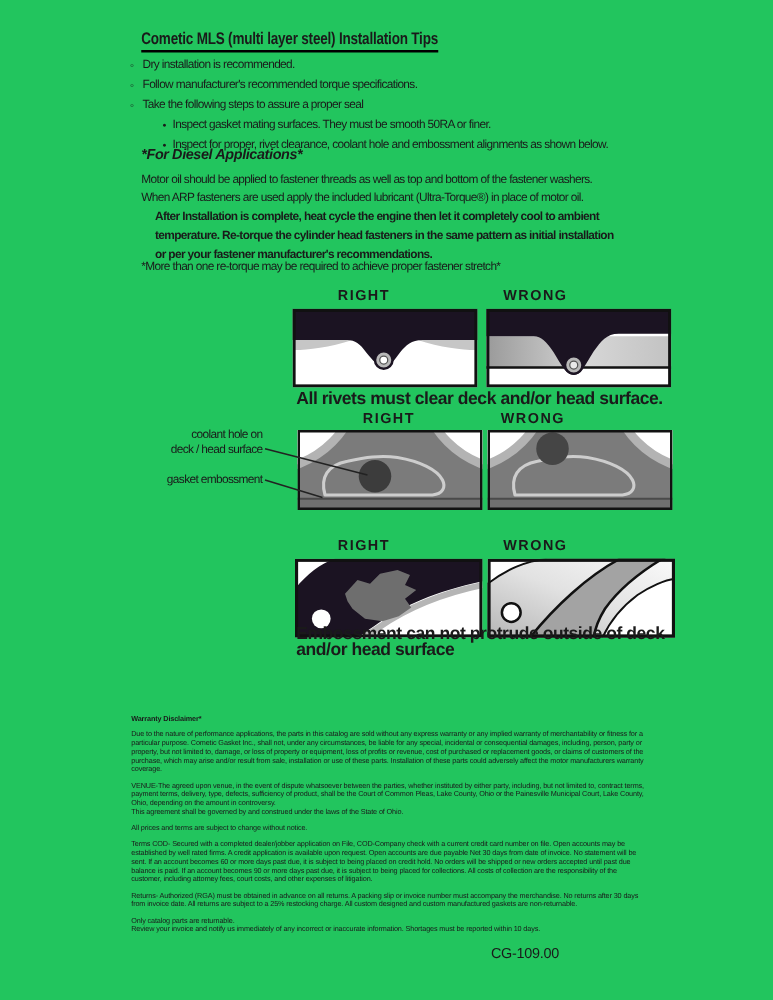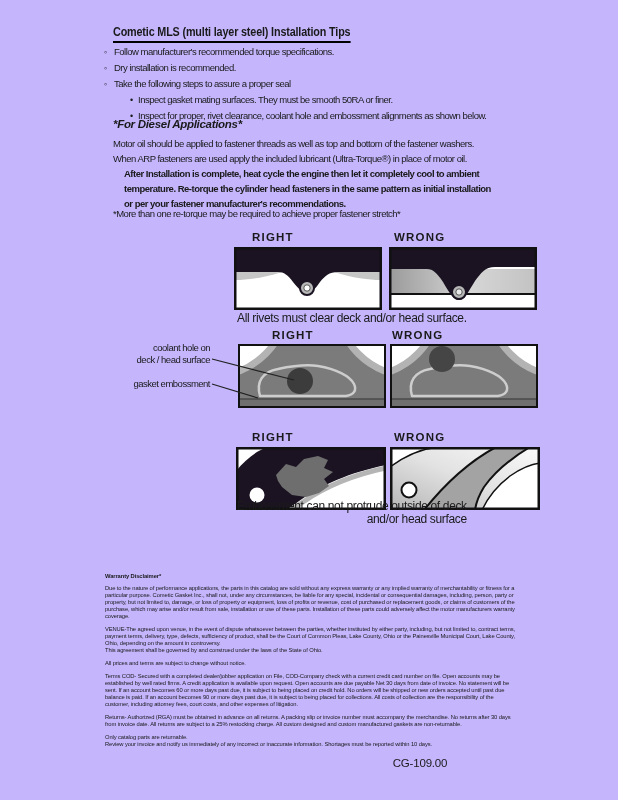--- a/index.html
+++ b/index.html
@@ -1,60 +1,60 @@
 <!DOCTYPE html>
 <html><head>
 <meta charset="utf-8">
 <style>
   html,body{margin:0;padding:0;background:#ffffff;}
   .page{
-    position:relative;width:618px;height:800px;background:#c4b5fd;overflow:hidden;
+    position:relative;width:618px;height:800px;background:#22c55e;overflow:hidden;
     font-family:"Liberation Sans","DejaVu Sans",sans-serif;color:#1a1a1a;
   }
   .abs{position:absolute;}
   
   .title{
     display:inline-block;font-weight:bold;font-size:13.5px;letter-spacing:-.2px;
     white-space:nowrap;border-bottom:2px solid #000;padding-bottom:2px;
     transform:scaleX(.8);transform-origin:0 50%;
   }
   
   .tips{left:104px;top:44px;width:470px;font-size:9.5px;letter-spacing:-.5px;line-height:16px;}
   .tip{position:relative;padding-left:10px;white-space:nowrap;}
   .tip::before{content:"\25E6";position:absolute;left:0;top:0;font-size:9px;}
   .subtip{position:relative;padding-left:34px;white-space:nowrap;}
   .subtip::before{content:"\2022";position:absolute;left:26px;top:0;font-size:9px;}
   
   .h2{font-weight:bold;font-size:11.5px;letter-spacing:-.3px;white-space:nowrap;font-style:italic;}
   .body-par{font-size:9.5px;letter-spacing:-.5px;line-height:15px;white-space:pre-line;width:470px;}
   
-  .rw-label{font-weight:bold;font-size:11.5px;letter-spacing:1.2px;text-align:left;width:60px;white-space:nowrap;}
-  .fig-caption{font-weight:normal;font-size:12px;letter-spacing:-.35px;line-height:13px;white-space:pre-line;text-align:right;}
+  .rw-label{font-weight:bold;font-size:11.5px;letter-spacing:1.2px;text-align:right;width:60px;white-space:nowrap;}
+  .fig-caption{font-weight:bold;font-size:14px;letter-spacing:-.35px;line-height:13px;white-space:pre-line;}
   .callout{font-size:9.5px;letter-spacing:-.5px;line-height:12px;text-align:right;white-space:pre-line;}
   .diagram{display:block;}
   .overlay{left:0;top:0;pointer-events:none;}
   
   .warranty{left:105px;top:573px;width:413px;font-size:5.8px;letter-spacing:-.1px;line-height:7px;}
   .warranty-h{font-weight:bold;margin:0 0 5px 0;}
   .wpar{margin:0 0 6px 0;white-space:pre-line;}
   
   .footer{left:320px;top:757px;width:200px;text-align:center;font-size:11.5px;letter-spacing:-.2px;}
 </style>
 </head>
 <body>
 
 <div class="page">
 
   <div class="abs" style="left:113px;top:22px;">
     <span class="title">Cometic MLS (multi layer steel) Installation Tips</span>
   </div>
 
   <div class="abs tips">
+    <div class="tip"><span>Dry installation is recommended.</span></div>
     <div class="tip"><span>Follow manufacturer's recommended torque specifications.</span></div>
-    <div class="tip"><span>Dry installation is recommended.</span></div>
     <div class="tip"><span>Take the following steps to assure a proper seal</span></div>
     <div class="subtip"><span>Inspect gasket mating surfaces.  They must be smooth 50RA or finer.</span></div>
     <div class="subtip"><span>Inspect for proper, rivet clearance, coolant hole and embossment alignments as shown below.</span></div>
   </div>
 
   <div class="abs h2" style="left:113px;top:118px;">*For Diesel Applications*</div>
   <div class="abs body-par" style="left:113px;top:136px;">Motor oil should be applied to fastener threads as well as top and bottom of the fastener washers.
 When ARP fasteners are used apply the included lubricant (Ultra-Torque®) in place of motor oil.</div>
   <div class="abs body-par" style="left:124px;top:166px;font-weight:bold;">After Installation is complete, heat cycle the engine then let it completely cool to ambient
 temperature. Re-torque the cylinder head fasteners in the same pattern as initial installation

